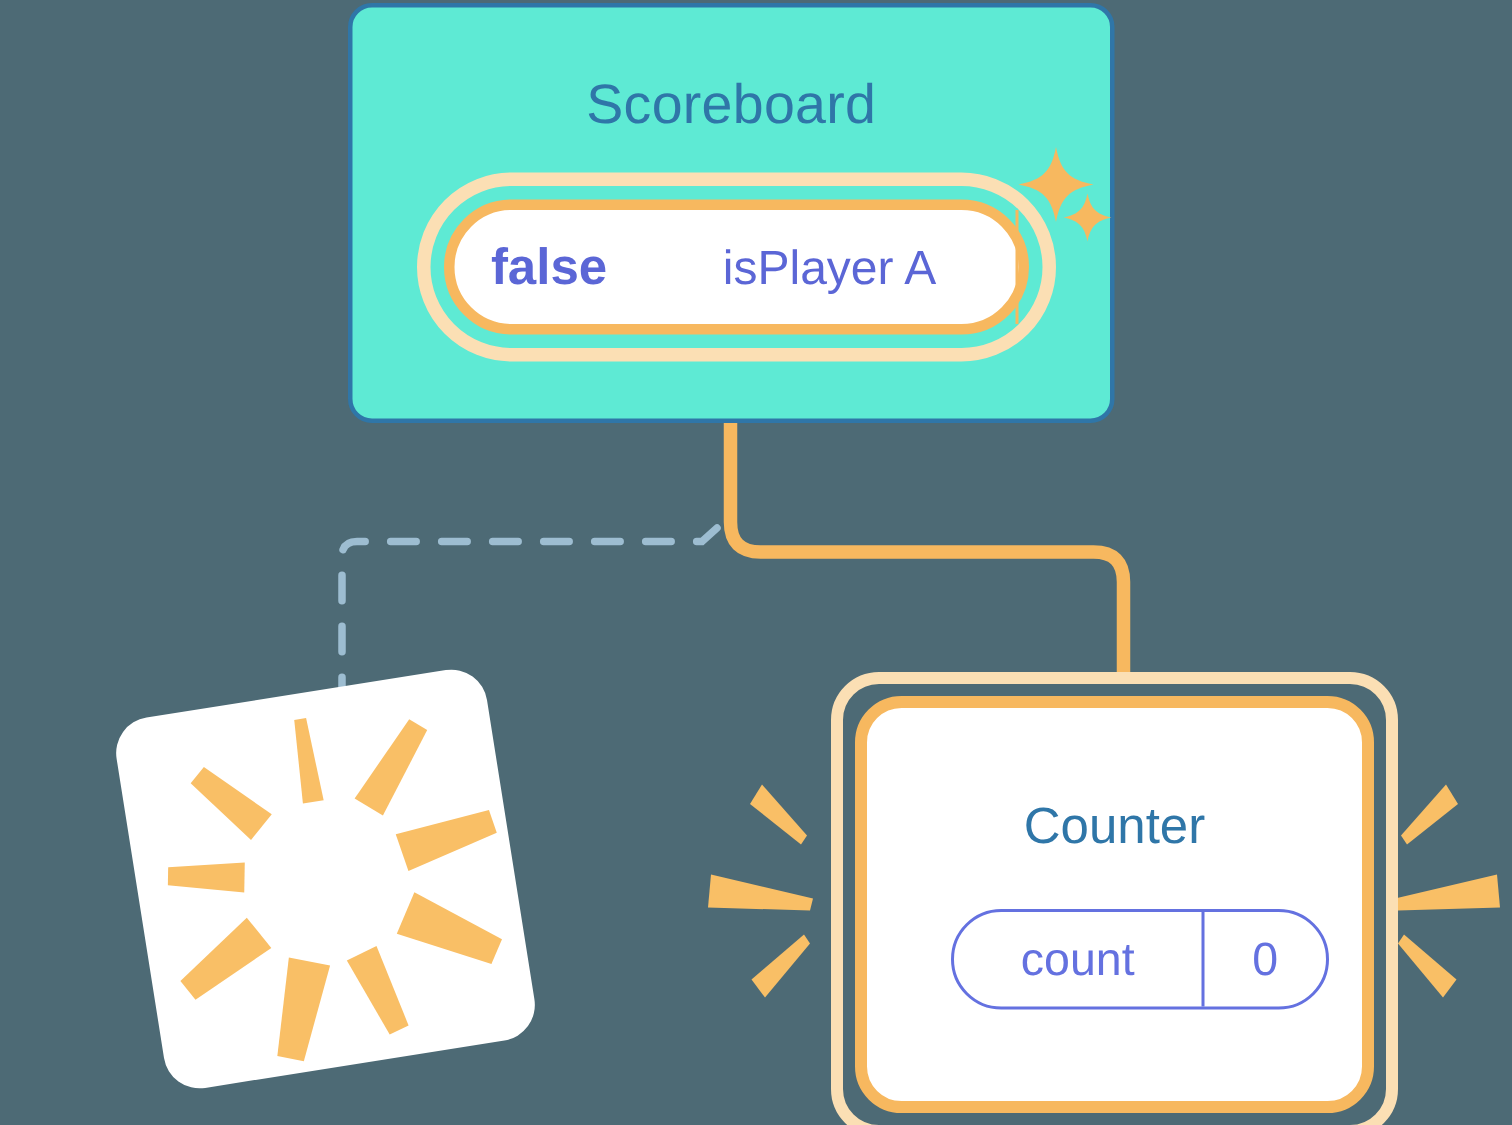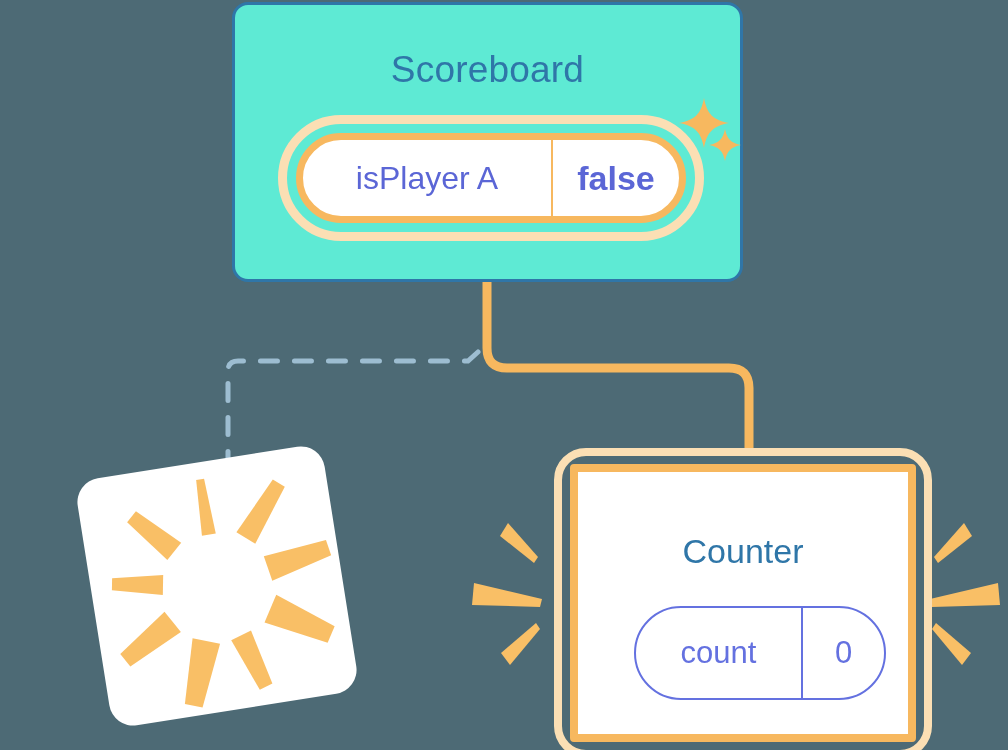--- a/index.html
+++ b/index.html
@@ -111,37 +111,37 @@
     border: 8px solid #fbdfb4;
     border-radius: 32px;
     box-sizing: border-box;
     z-index: 5;
   }
   #counter-card {
     position: absolute;
     left: 8px; top: 8px; right: 8px; bottom: 8px;
     background: #ffffff;
     border: 8px solid #f7b85f;
-    border-radius: 4px;
+    border-radius: 31px;
     box-sizing: border-box;
   }
   #counter-title {
     position: absolute;
     left: 0; right: 0;
     top: 60px;
     text-align: center;
     color: #2f76a8;
     font-size: 34px;
   }
   #counter-pill {
     position: absolute;
     left: 56px;
     top: 134px;
     width: 252px;
-    height: 94px;
+    height: 67px;
     border: 2px solid #6471e0;
     border-radius: 47px;
     box-sizing: border-box;
     background: #ffffff;
     display: flex;
     align-items: stretch;
   }
   #ct-key {
     flex: 0 0 167px;
     display: flex;
@@ -197,22 +197,22 @@
     <path d="M 478 352 L 468 361 L 238 361 Q 228 361 228 371 L 228 472" fill="none" stroke="#9dbdd1" stroke-width="5" stroke-linecap="round" stroke-dasharray="17 17"></path>
 
     <path d="M 487 282 L 487 348 Q 487 368 507 368 L 729 368 Q 749 368 749 388 L 749 455" fill="none" stroke="#f7b85f" stroke-width="9" stroke-linecap="butt" stroke-linejoin="round"></path>
   </svg>
 
   <div id="scoreboard-card">
     <div id="scoreboard-title">Scoreboard</div>
 
     <div id="scoreboard-pill-glow">
       <div id="scoreboard-pill">
+        <div id="sb-val">false</div>
         <div id="sb-key">isPlayer A</div>
-        <div id="sb-val">false</div>
       </div>
     </div>
   </div>
 
   <svg class="sparkle" id="sparkle-big" width="52" height="52" viewBox="0 0 52 52">
     <path d="M26 1 C29 17 35 23 51 26 C35 29 29 35 26 51 C23 35 17 29 1 26 C17 23 23 17 26 1 Z" fill="#f7b85f"></path>
   </svg>
   <svg class="sparkle" id="sparkle-small" width="34" height="34" viewBox="0 0 34 34">
     <path d="M17 1 C19 11 23 15 33 17 C23 19 19 23 17 33 C15 23 11 19 1 17 C11 15 15 11 17 1 Z" fill="#f7b85f"></path>
   </svg>

